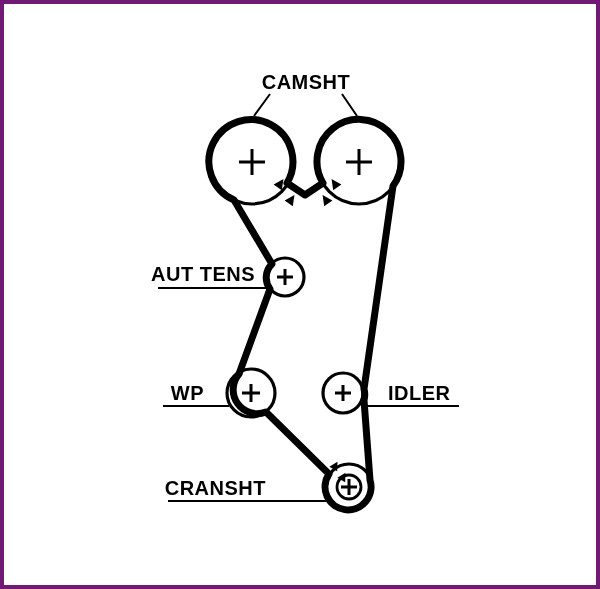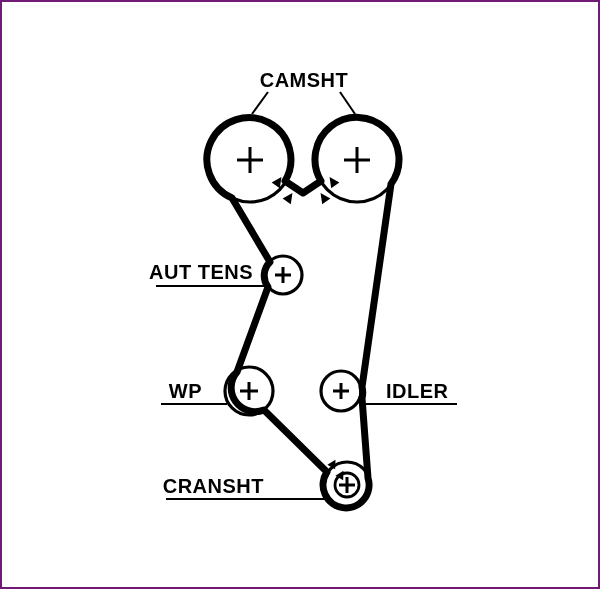--- a/index.html
+++ b/index.html
@@ -3,21 +3,21 @@
 <meta charset="utf-8">
 <style>
   :root { --line: #000000; --bg: #ffffff; }
   html,body { margin:0; padding:0; background:#fff; }
   .stage {
     position: relative;
     width: 600px;
     height: 589px;
     background: var(--bg, #ffffff);
     box-sizing: border-box;
-    border: 2px solid #701a75;
+    border: 4px solid #701a75;
     overflow: hidden;
   }
   svg { display:block; }
   .pulley   { fill:#ffffff; stroke:var(--line,#000); stroke-width:3.2; }
   .belt     { fill:none; stroke:var(--line,#000); stroke-width:7; stroke-linejoin:round; }
   .mark     { fill:none; stroke:var(--line,#000); stroke-width:3; }
   .innerc   { fill:none; stroke:var(--line,#000); stroke-width:2.8; }
   .leader   { fill:none; stroke:var(--line,#000); stroke-width:2; }
   .arrow    { fill:var(--line,#000); stroke:none; }
   .lbl {

